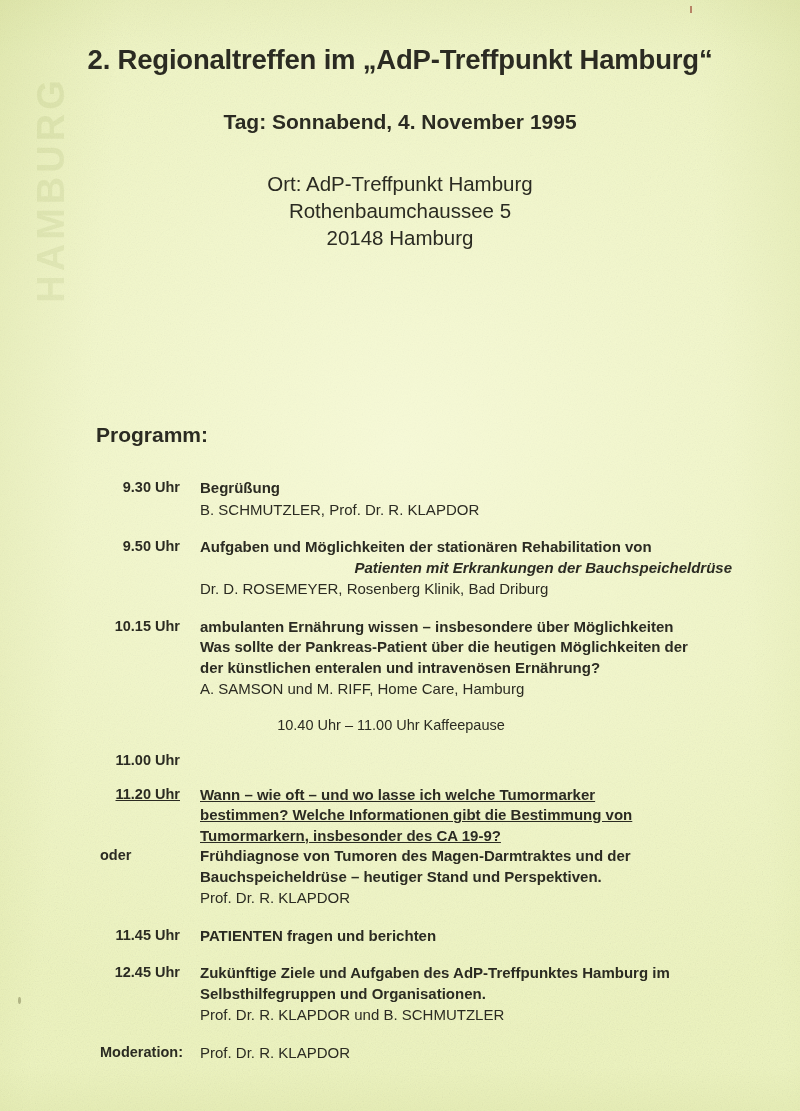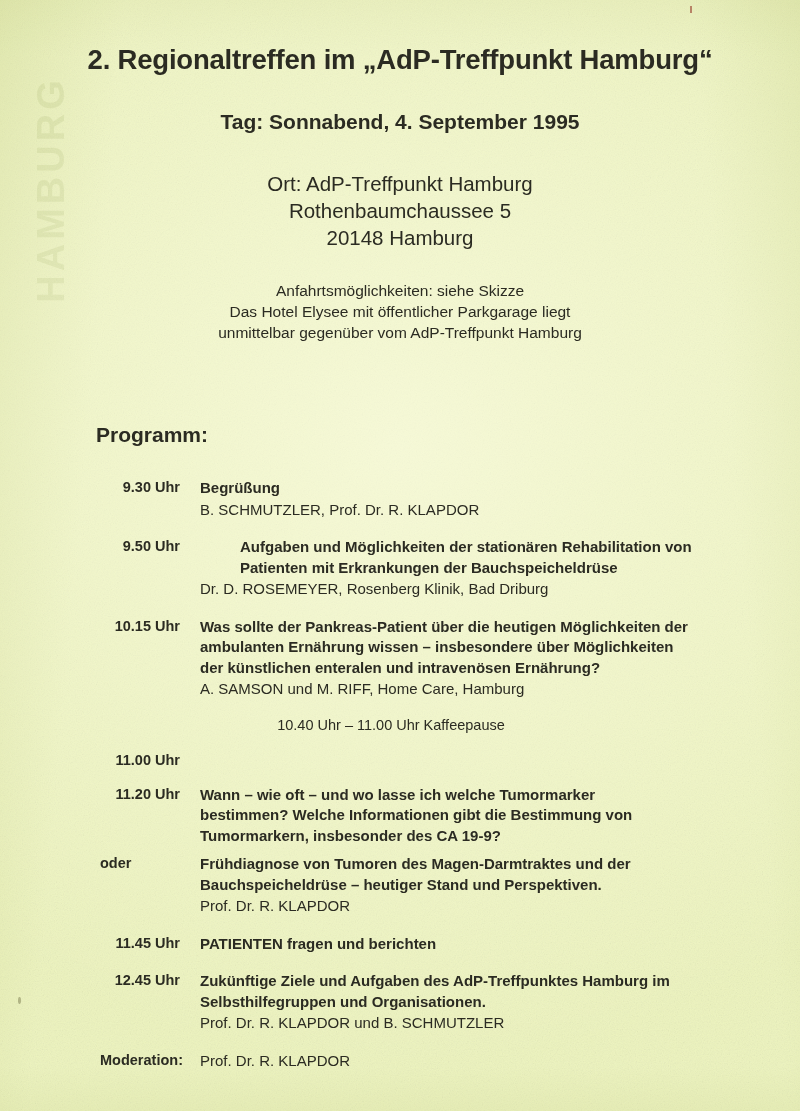--- a/index.html
+++ b/index.html
@@ -169,25 +169,25 @@
     width: 532px;
     flex: 0 0 auto;
   }
   .entry-title {
     font-size: 15px;
     font-weight: bold;
     line-height: 20.5px;
   }
   .entry-title.justify {
     text-align: justify;
-    margin-left: 40px;
   }
   .entry-title.justify > span.lastline {
     display: block;
-    text-align: left;
+    text-align: right;
+    font-style: italic;
   }
   .entry-speaker {
     font-size: 15px;
     font-weight: normal;
     line-height: 20.5px;
     margin-top: 1px;
   }
 
   .break-row {
     text-align: center;
@@ -212,33 +212,28 @@
 
 <div class="watermark">HAMBURG</div>
 
 <div class="speck speck-top"></div>
 <div class="speck speck-left"></div>
 
 <div class="page">
 
   <div class="title">2. Regionaltreffen im „AdP-Treffpunkt Hamburg“</div>
 
-  <div class="subtitle-day">Tag: Sonnabend, 4. September 1995</div>
+  <div class="subtitle-day">Tag: Sonnabend, 4. November 1995</div>
 
   <div class="venue">
     <div>Ort: AdP-Treffpunkt Hamburg</div>
     <div>Rothenbaumchaussee 5</div>
     <div>20148 Hamburg</div>
   </div>
 
-  <div class="directions">
-    <div>Anfahrtsmöglichkeiten: siehe Skizze</div>
-    <div>Das Hotel Elysee mit öffentlicher Parkgarage liegt</div>
-    <div>unmittelbar gegenüber vom AdP-Treffpunkt Hamburg</div>
-  </div>
 
 
   <div class="program-heading">Programm:</div>
 
   <div class="program">
 
     <div class="entry">
       <div class="entry-time">9.30 Uhr</div>
       <div class="entry-body">
         <div class="entry-title">Begrüßung</div>
@@ -254,35 +249,35 @@
           <span class="lastline">Patienten mit Erkrankungen der Bauchspeicheldrüse</span>
         </div>
         <div class="entry-speaker">Dr. D. ROSEMEYER, Rosenberg Klinik, Bad Driburg</div>
       </div>
     </div>
 
     <div class="entry">
       <div class="entry-time">10.15 Uhr</div>
       <div class="entry-body">
         <div class="entry-title">
+          <div>ambulanten Ernährung wissen – insbesondere über Möglichkeiten</div>
           <div>Was sollte der Pankreas-Patient über die heutigen Möglichkeiten der</div>
-          <div>ambulanten Ernährung wissen – insbesondere über Möglichkeiten</div>
           <div>der künstlichen enteralen und intravenösen Ernährung?</div>
         </div>
         <div class="entry-speaker">A. SAMSON und M. RIFF, Home Care, Hamburg</div>
       </div>
     </div>
 
     <div class="break-row">10.40 Uhr – 11.00 Uhr Kaffeepause</div>
 
     <div class="entry">
       <div class="entry-time">11.00 Uhr</div>
     </div>
 
-    <div class="entry" style="margin-bottom:8px;">
+    <div class="entry" style="margin-bottom:0;text-decoration:underline;">
       <div class="entry-time">11.20 Uhr</div>
       <div class="entry-body">
         <div class="entry-title">
           <div>Wann – wie oft – und wo lasse ich welche Tumormarker</div>
           <div>bestimmen?  Welche Informationen gibt die Bestimmung von</div>
           <div>Tumormarkern,  insbesonder des CA 19-9?</div>
         </div>
       </div>
     </div>
 

